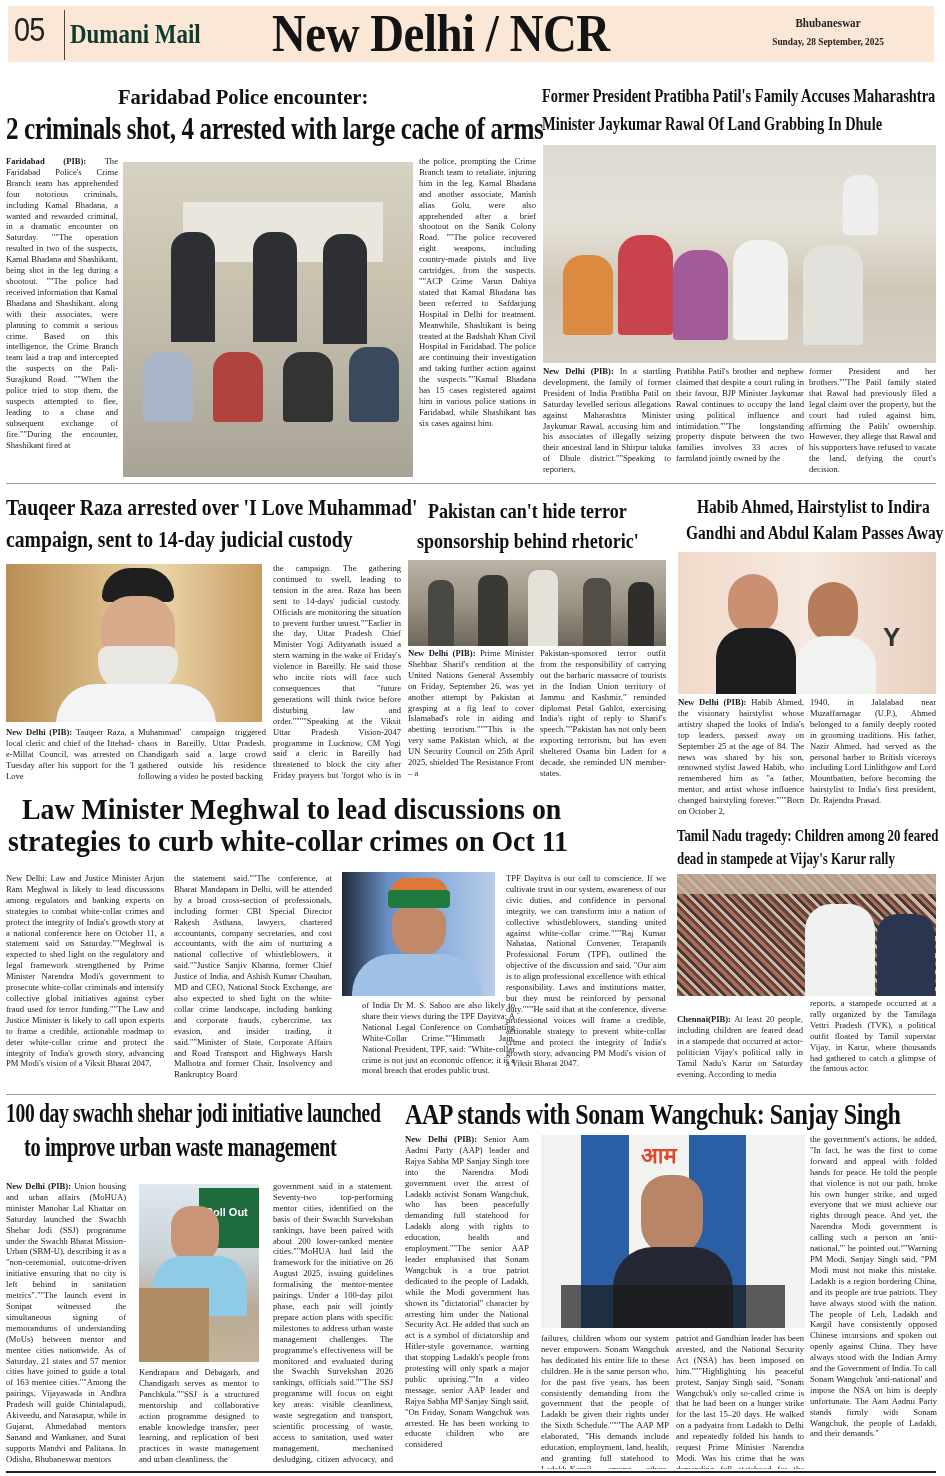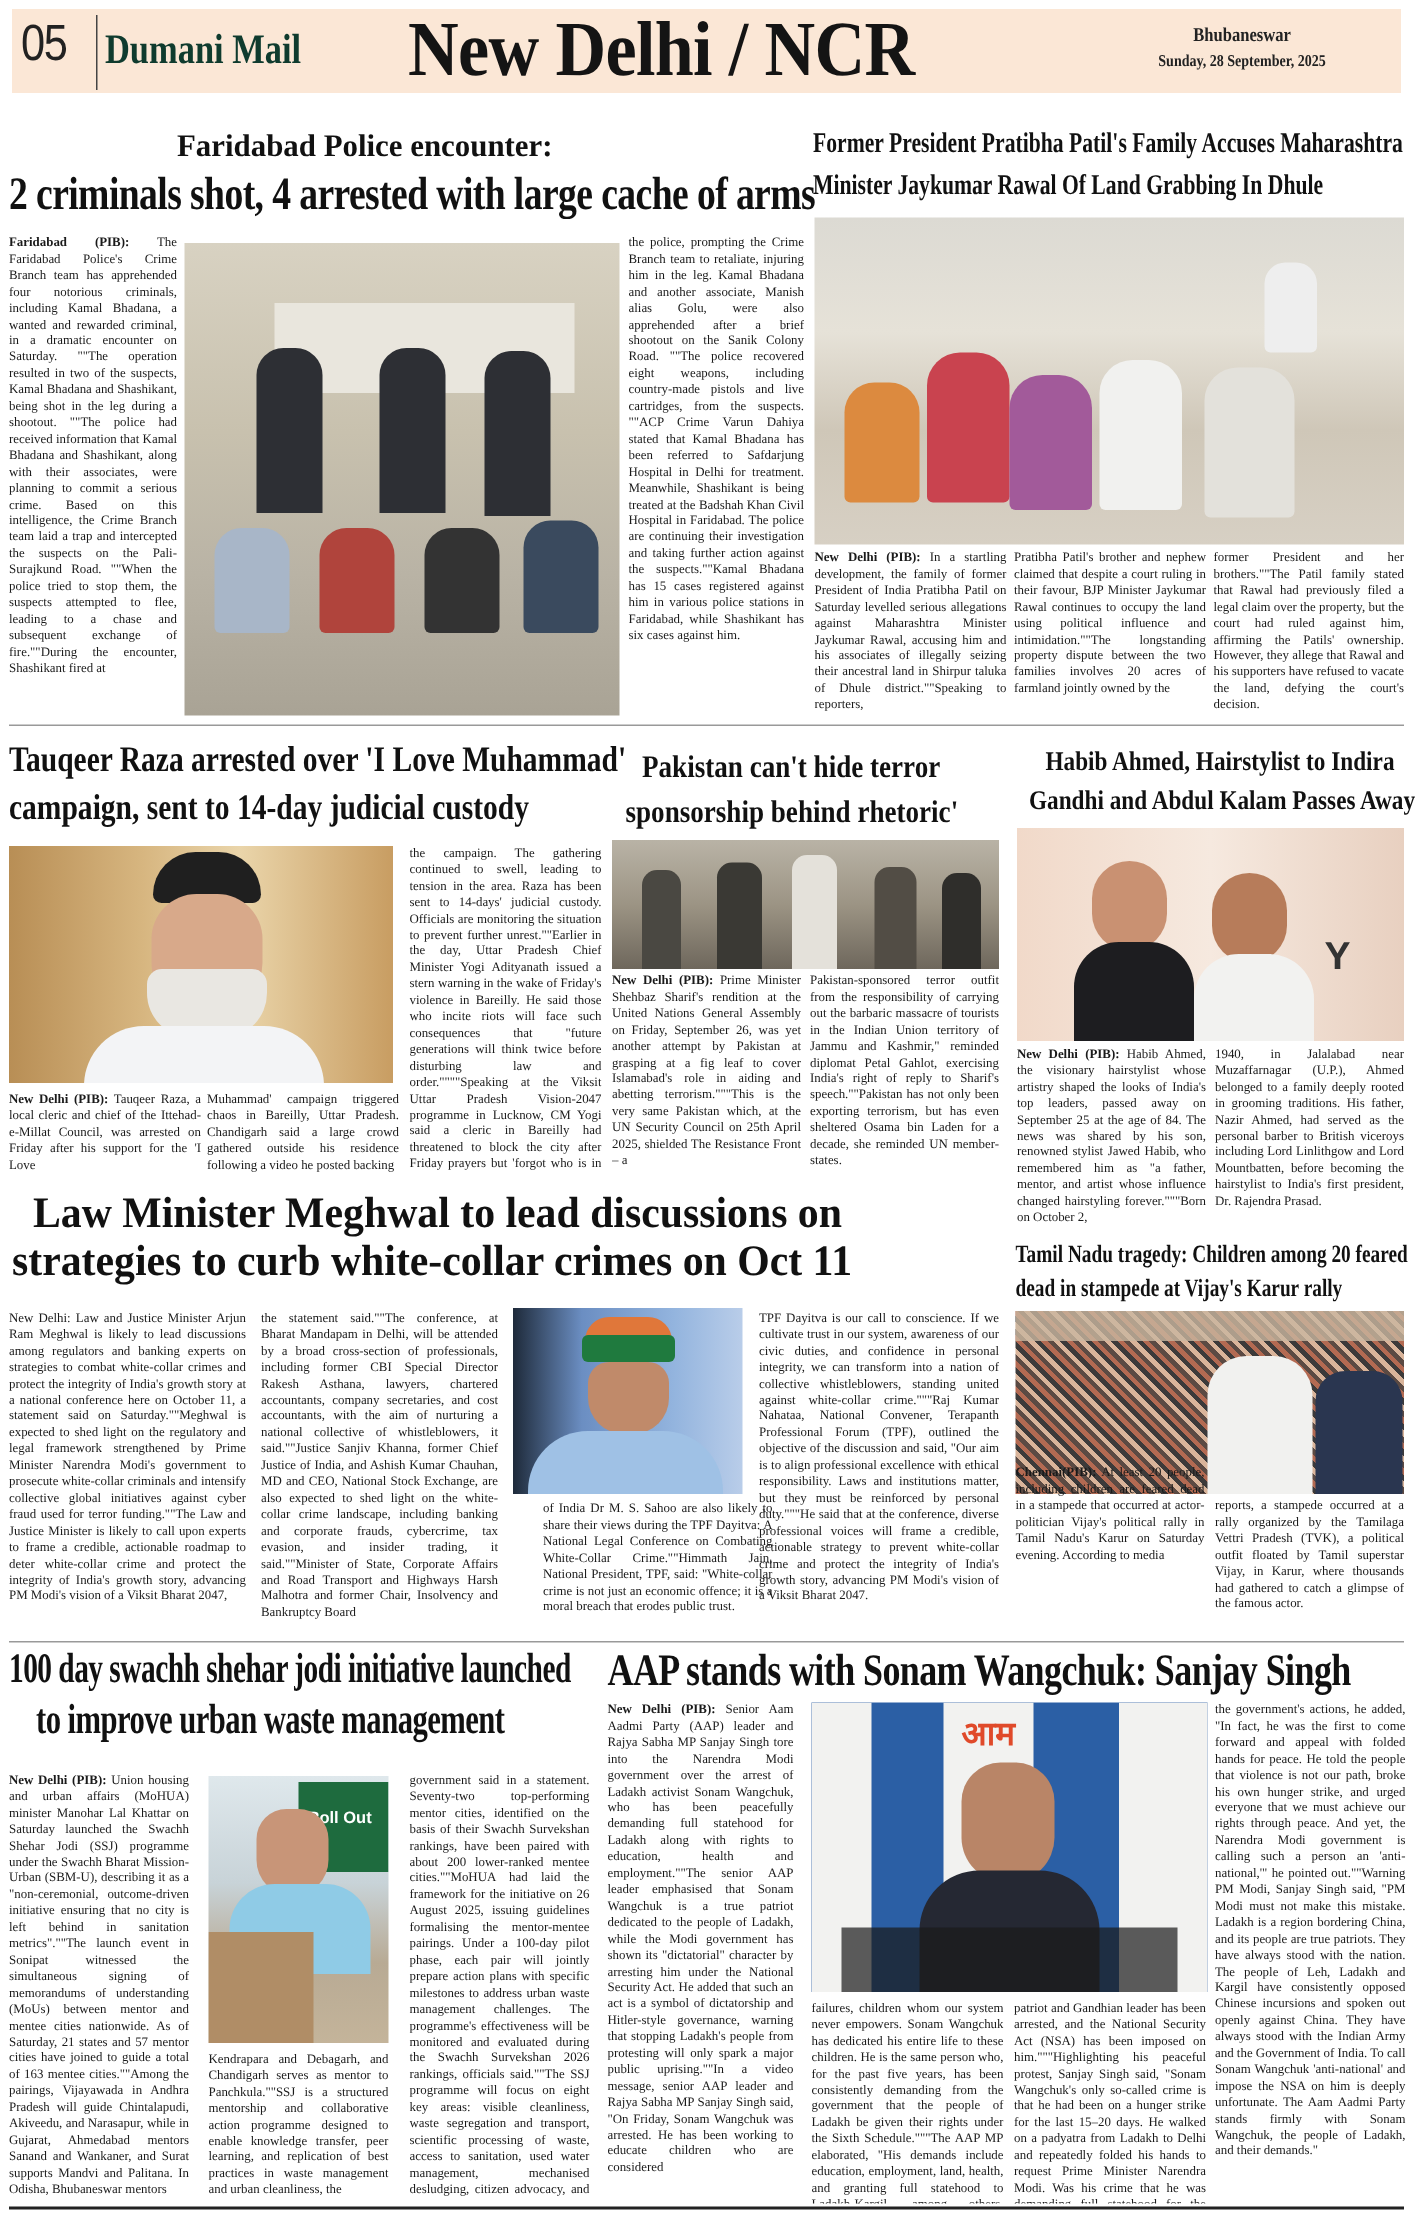--- a/index.html
+++ b/index.html
@@ -50,34 +50,34 @@
 <div class="abs hl" style="left:542px;top:114px;font-size:19px;transform:scaleX(.76)">Minister Jaykumar Rawal Of Land Grabbing In Dhule</div>
 <div class="abs img" style="left:543px;top:145px;width:393px;height:218px;background:linear-gradient(180deg,#dcdad3 0%,#e6e2d8 35%,#cfc7b8 65%,#d7d0c4 100%)">
   <div class="abs" style="left:20px;top:110px;width:50px;height:80px;background:#dc8a3f;border-radius:20px 20px 4px 4px"></div>
   <div class="abs" style="left:75px;top:90px;width:55px;height:100px;background:#c9434f;border-radius:22px 22px 4px 4px"></div>
   <div class="abs" style="left:130px;top:105px;width:55px;height:90px;background:#a25a9a;border-radius:22px 22px 4px 4px"></div>
   <div class="abs" style="left:190px;top:95px;width:55px;height:100px;background:#f1f1ef;border-radius:22px 22px 4px 4px"></div>
   <div class="abs" style="left:260px;top:100px;width:60px;height:100px;background:#e3e1db;border-radius:22px 22px 4px 4px"></div>
   <div class="abs" style="left:300px;top:30px;width:35px;height:60px;background:#eee;border-radius:14px 14px 4px 4px"></div>
 </div>
 <div class="abs col" style="left:543px;top:366px;width:128px;height:112px"><b>New Delhi (PIB):</b> <span>In a startling development, the family of former President of India Pratibha Patil on Saturday levelled serious allegations against Maharashtra Minister Jaykumar Rawal, accusing him and his associates of illegally seizing their ancestral land in Shirpur taluka of Dhule district.""Speaking to reporters,</span></div>
-<div class="abs col" style="left:676px;top:366px;width:128px;height:112px">Pratibha Patil's brother and nephew claimed that despite a court ruling in their favour, BJP Minister Jaykumar Rawal continues to occupy the land using political influence and intimidation.""The longstanding property dispute between the two families involves 20 acres of farmland jointly owned by the</div>
+<div class="abs col" style="left:676px;top:366px;width:128px;height:112px">Pratibha Patil's brother and nephew claimed that despite a court ruling in their favour, BJP Minister Jaykumar Rawal continues to occupy the land using political influence and intimidation.""The longstanding property dispute between the two families involves 33 acres of farmland jointly owned by the</div>
 <div class="abs col" style="left:809px;top:366px;width:127px;height:112px">former President and her brothers.""The Patil family stated that Rawal had previously filed a legal claim over the property, but the court had ruled against him, affirming the Patils' ownership. However, they allege that Rawal and his supporters have refused to vacate the land, defying the court's decision.</div>
 
 <div class="abs rule" style="left:6px;top:483px;width:930px;height:1px;background:#999"></div>
 
 <div class="abs hl" style="left:6px;top:494px;font-size:24px;transform:scaleX(.82)">Tauqeer Raza arrested over 'I Love Muhammad'</div>
 <div class="abs hl" style="left:6px;top:526px;font-size:24px;transform:scaleX(.82)">campaign, sent to 14-day judicial custody</div>
 <div class="abs img" style="left:6px;top:564px;width:256px;height:158px;background:linear-gradient(90deg,#b88e55 0%,#d7b680 35%,#ead5aa 60%,#c89d62 100%)">
   <div class="abs" style="left:96px;top:4px;width:72px;height:34px;background:#1f1f1f;border-radius:30px 30px 6px 6px"></div>
   <div class="abs" style="left:95px;top:32px;width:74px;height:76px;background:#d8a98a;border-radius:30px"></div>
   <div class="abs" style="left:92px;top:82px;width:80px;height:46px;background:#e9e7e2;border-radius:10px 10px 30px 30px"></div>
   <div class="abs" style="left:50px;top:120px;width:160px;height:40px;background:#f3f4f6;border-radius:40px 40px 0 0"></div>
 </div>
-<div class="abs col" style="left:6px;top:727px;width:128px;height:55px"><b>New Delhi (PIB):</b> <span>Tauqeer Raza, a local cleric and chief of the Ittehad-e-Millat Council, was arrested on Friday after his support for the 'I Love</span></div>
+<div class="abs col" style="left:6px;top:727px;width:128px;height:55px"><b>New Delhi (PIB):</b> <span>Tauqeer Raza, a local cleric and chief of the Ittehad-e-Millat Council, was arrested on Tuesday after his support for the 'I Love</span></div>
 <div class="abs col" style="left:138px;top:727px;width:128px;height:55px">Muhammad' campaign triggered chaos in Bareilly, Uttar Pradesh. Chandigarh said a large crowd gathered outside his residence following a video he posted backing</div>
 <div class="abs col" style="left:273px;top:563px;width:128px;height:220px">the campaign. The gathering continued to swell, leading to tension in the area. Raza has been sent to 14-days' judicial custody. Officials are monitoring the situation to prevent further unrest.""Earlier in the day, Uttar Pradesh Chief Minister Yogi Adityanath issued a stern warning in the wake of Friday's violence in Bareilly. He said those who incite riots will face such consequences that "future generations will think twice before disturbing law and order.""""Speaking at the Viksit Uttar Pradesh Vision-2047 programme in Lucknow, CM Yogi said a cleric in Bareilly had threatened to block the city after Friday prayers but 'forgot who is in power in the state."</div>
 
 <div class="abs hl" style="left:428px;top:500px;font-size:21px;transform:scaleX(.86)">Pakistan can't hide terror</div>
 <div class="abs hl" style="left:417px;top:530px;font-size:21px;transform:scaleX(.86)">sponsorship behind rhetoric'</div>
 <div class="abs img" style="left:408px;top:560px;width:258px;height:86px;background:linear-gradient(180deg,#b9b3a6 0%,#9c9484 50%,#6e675c 100%)">
   <div class="abs" style="left:20px;top:20px;width:26px;height:66px;background:#4a4842;border-radius:10px 10px 0 0"></div>
   <div class="abs" style="left:70px;top:15px;width:30px;height:71px;background:#3a3934;border-radius:10px 10px 0 0"></div>
   <div class="abs" style="left:120px;top:10px;width:30px;height:76px;background:#e4e1da;border-radius:10px 10px 0 0"></div>
   <div class="abs" style="left:175px;top:18px;width:28px;height:68px;background:#524d45;border-radius:10px 10px 0 0"></div>
@@ -111,21 +111,21 @@
 <div class="abs col" style="left:362px;top:1000px;width:153px;height:90px">of India Dr M. S. Sahoo are also likely to share their views during the TPF Dayitva: A National Legal Conference on Combating White-Collar Crime.""Himmath Jain, National President, TPF, said: "White-collar crime is not just an economic offence; it is a moral breach that erodes public trust.</div>
 <div class="abs col" style="left:506px;top:873px;width:160px;height:218px">TPF Dayitva is our call to conscience. If we cultivate trust in our system, awareness of our civic duties, and confidence in personal integrity, we can transform into a nation of collective whistleblowers, standing united against white-collar crime."""Raj Kumar Nahataa, National Convener, Terapanth Professional Forum (TPF), outlined the objective of the discussion and said, "Our aim is to align professional excellence with ethical responsibility. Laws and institutions matter, but they must be reinforced by personal duty."""He said that at the conference, diverse professional voices will frame a credible, actionable strategy to prevent white-collar crime and protect the integrity of India's growth story, advancing PM Modi's vision of a Viksit Bharat 2047.</div>
 
 <div class="abs hl" style="left:677px;top:827px;font-size:16.5px;transform:scaleX(.78)">Tamil Nadu tragedy: Children among 20 feared</div>
 <div class="abs hl" style="left:677px;top:850px;font-size:16.5px;transform:scaleX(.78)">dead in stampede at Vijay's Karur rally</div>
 <div class="abs img" style="left:677px;top:874px;width:259px;height:122px;background:repeating-linear-gradient(45deg,#b36a52 0 3px,#5b4a43 3px 6px,#d9b49a 6px 9px,#3c3a3a 9px 12px)">
   <div class="abs" style="left:0;top:0;width:259px;height:20px;background:#c9b6a0;opacity:.8"></div>
   <div class="abs" style="left:128px;top:30px;width:70px;height:92px;background:#f1f1ef;border-radius:26px 26px 0 0"></div>
   <div class="abs" style="left:200px;top:40px;width:58px;height:82px;background:#2a3650;border-radius:20px 20px 0 0"></div>
 </div>
-<div class="abs col" style="left:677px;top:976px;width:126px;height:90px"><b>Chennai(PIB):</b> <span>At least 20 people, including children are feared dead in a stampede that occurred at actor-politician Vijay's political rally in Tamil Nadu's Karur on Saturday evening. According to media</span></div>
+<div class="abs col" style="left:677px;top:1014px;width:126px;height:90px"><b>Chennai(PIB):</b> <span>At least 20 people, including children are feared dead in a stampede that occurred at actor-politician Vijay's political rally in Tamil Nadu's Karur on Saturday evening. According to media</span></div>
 <div class="abs col" style="left:810px;top:998px;width:126px;height:90px">reports, a stampede occurred at a rally organized by the Tamilaga Vettri Pradesh (TVK), a political outfit floated by Tamil superstar Vijay, in Karur, where thousands had gathered to catch a glimpse of the famous actor.</div>
 
 <div class="abs rule" style="left:6px;top:1094px;width:930px;height:1px;background:#999"></div>
 
 <div class="abs hl" style="left:6px;top:1098px;font-size:28px;transform:scaleX(.7);letter-spacing:-.5px">100 day swachh shehar jodi initiative launched</div>
 <div class="abs hl" style="left:24px;top:1132px;font-size:28px;transform:scaleX(.73);letter-spacing:-.5px">to improve urban waste management</div>
 <div class="abs col" style="left:6px;top:1181px;width:120px;height:286px"><b>New Delhi (PIB):</b> <span>Union housing and urban affairs (MoHUA) minister Manohar Lal Khattar on Saturday launched the Swachh Shehar Jodi (SSJ) programme under the Swachh Bharat Mission-Urban (SBM-U), describing it as a "non-ceremonial, outcome-driven initiative ensuring that no city is left behind in sanitation metrics".""The launch event in Sonipat witnessed the simultaneous signing of memorandums of understanding (MoUs) between mentor and mentee cities nationwide. As of Saturday, 21 states and 57 mentor cities have joined to guide a total of 163 mentee cities.""Among the pairings, Vijayawada in Andhra Pradesh will guide Chintalapudi, Akiveedu, and Narasapur, while in Gujarat, Ahmedabad mentors Sanand and Wankaner, and Surat supports Mandvi and Palitana. In Odisha, Bhubaneswar mentors</span></div>
 <div class="abs img" style="left:139px;top:1184px;width:120px;height:178px;background:linear-gradient(180deg,#dfe8ec 0%,#c8d3d8 40%,#b8aa94 70%,#c4b49a 100%)">
   <div class="abs" style="left:60px;top:4px;width:60px;height:60px;background:#1e6b3e"></div>
   <div class="abs" style="left:66px;top:22px;font:bold 11px 'Liberation Sans',sans-serif;color:#fff;white-space:nowrap">Roll Out</div>

